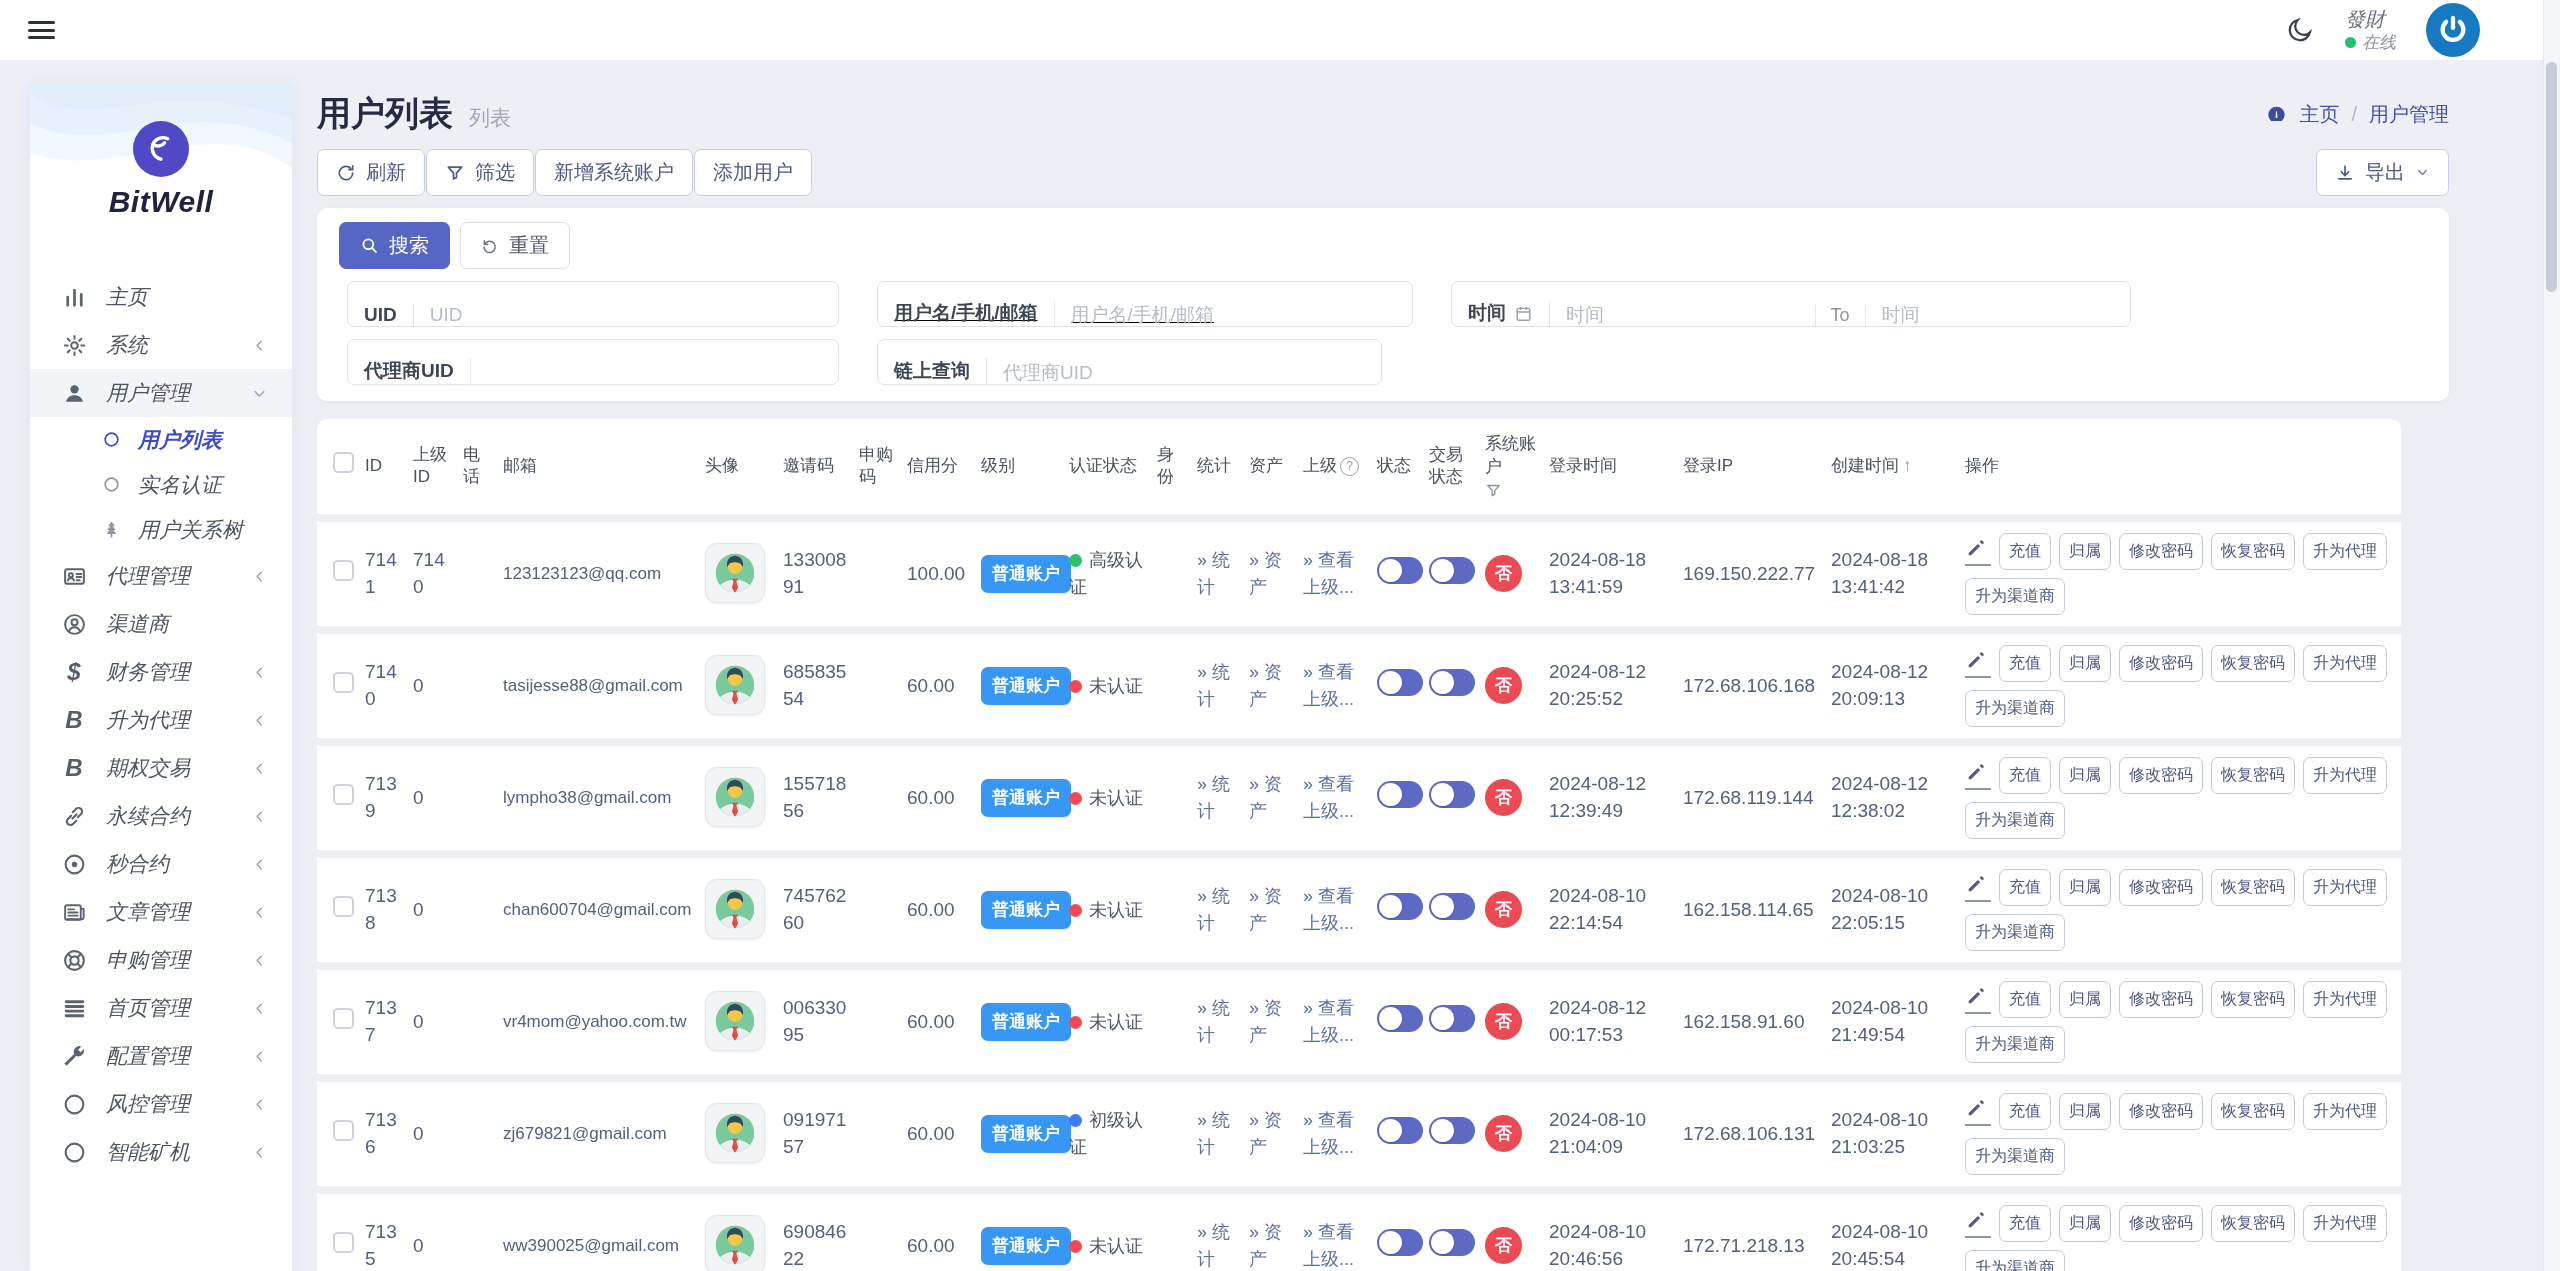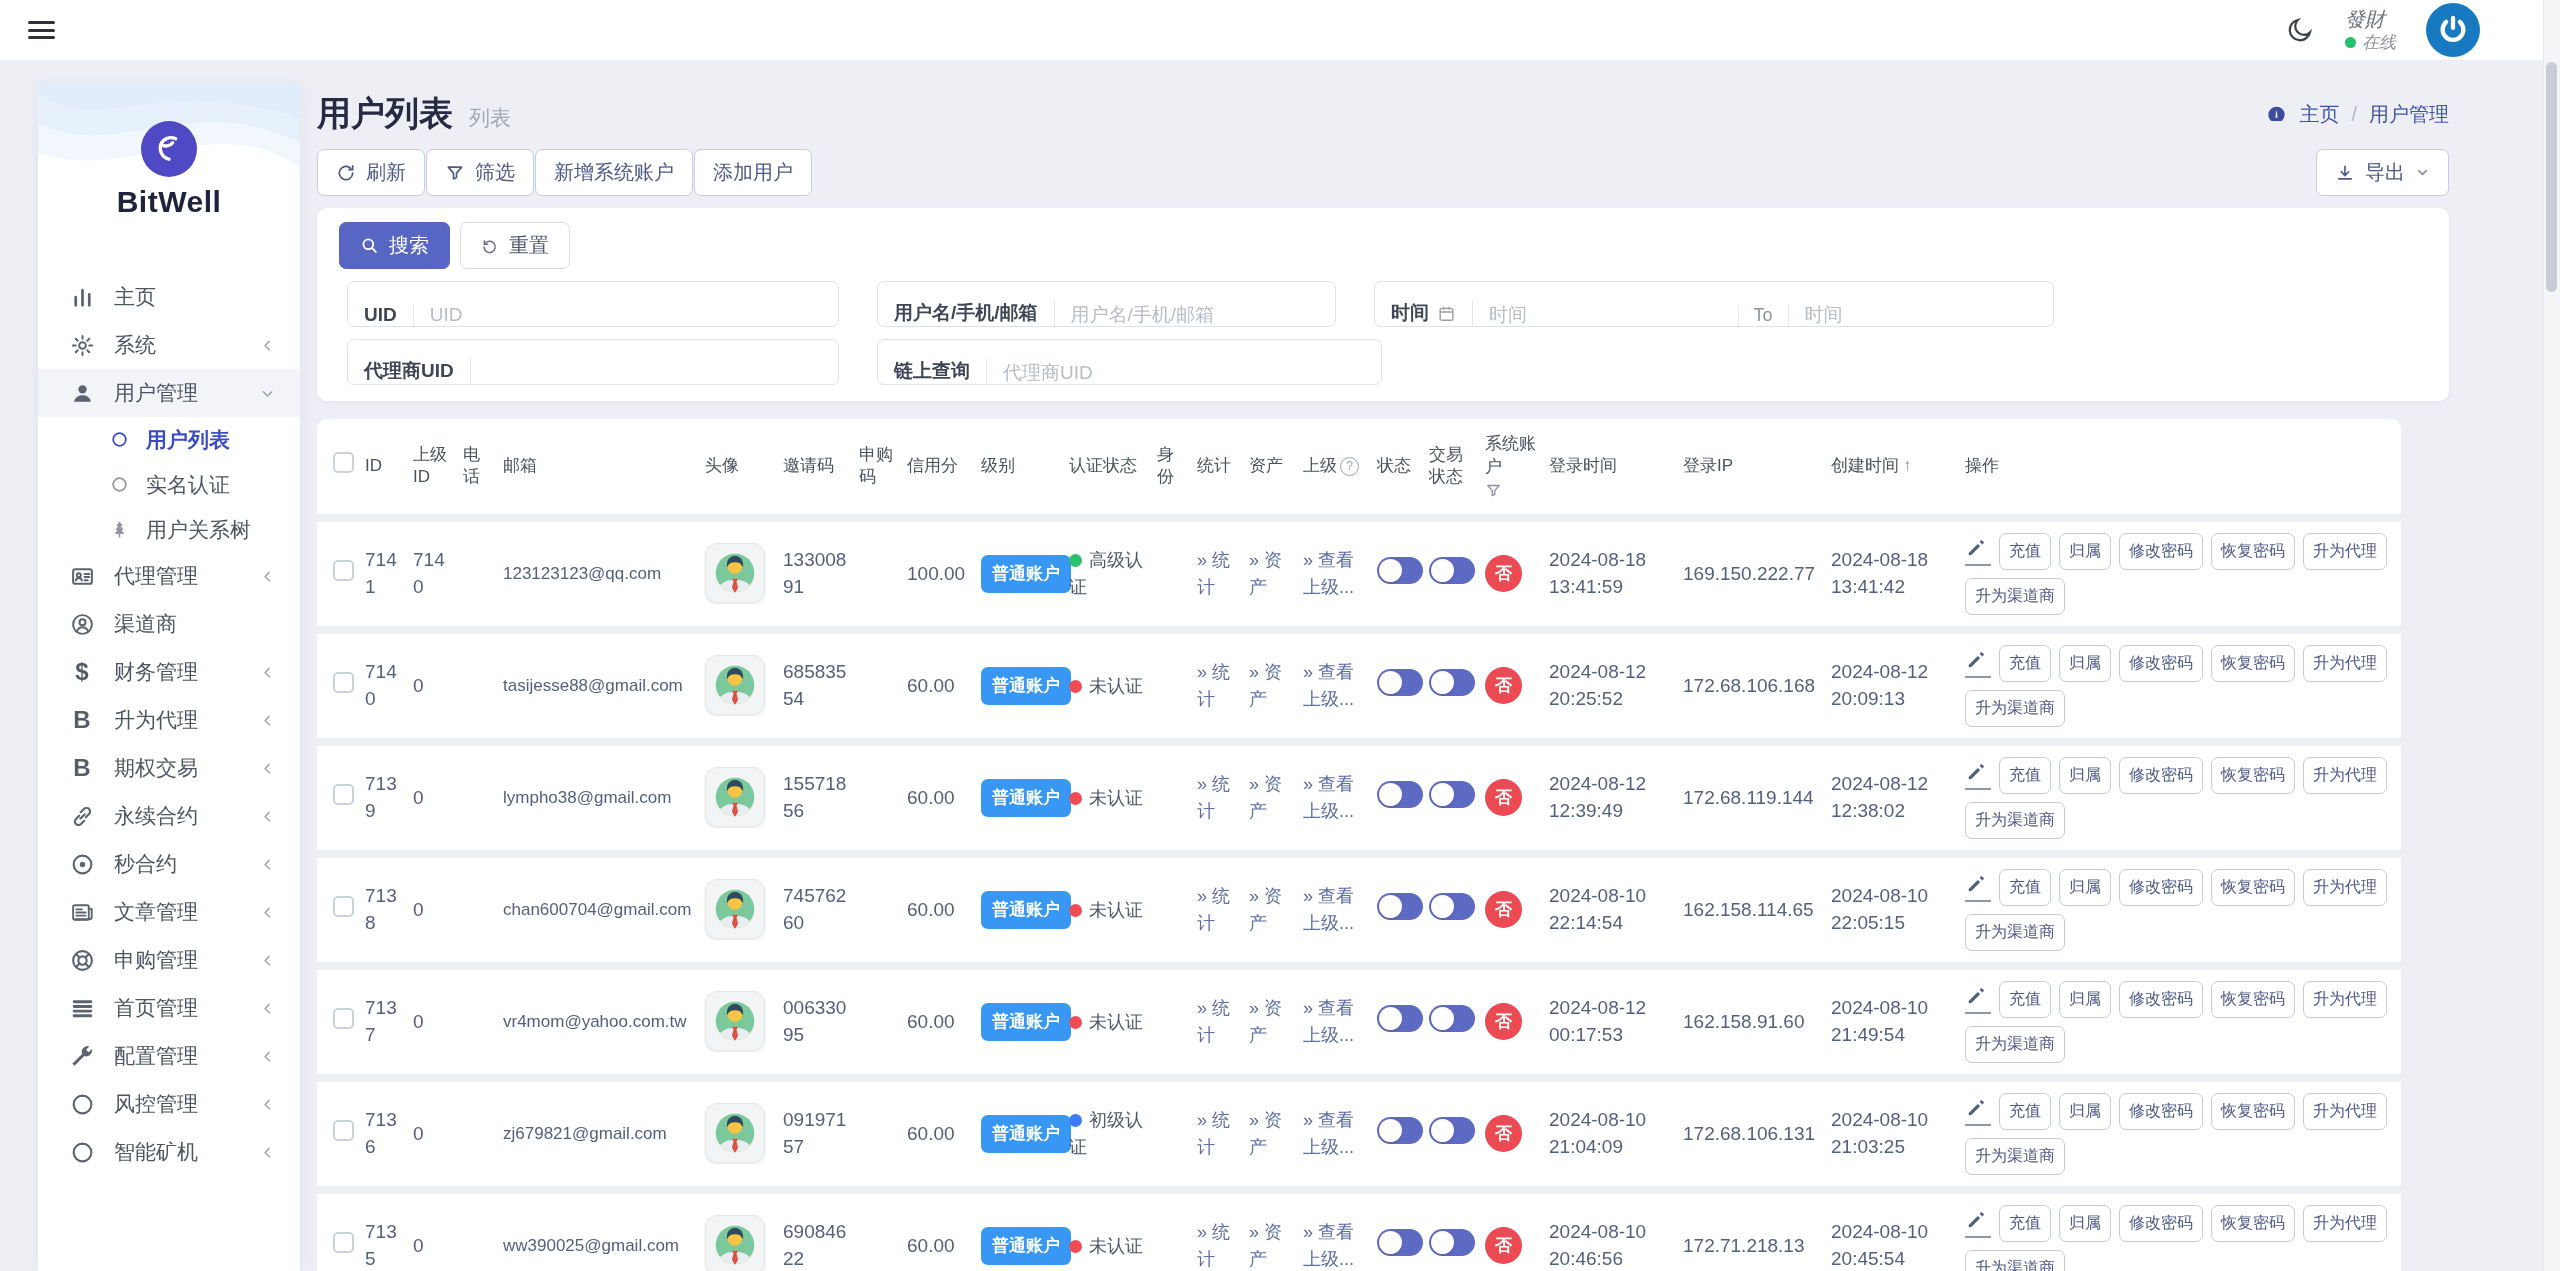--- a/index.html
+++ b/index.html
@@ -19,22 +19,22 @@
   .user-status{font-size:17px;color:#8d939c;display:flex;align-items:center;gap:6px;}
   .user-status .gdot{width:11px;height:11px;border-radius:50%;background:#23c16b;display:inline-block;}
   .top-avatar{width:54px;height:54px;border-radius:50%;background:#177ac1;display:flex;align-items:center;justify-content:center;cursor:pointer;}
   .top-avatar svg{width:34px;height:34px;}
 
   
   .vscroll{position:absolute;top:0;right:0;bottom:0;width:16px;background:#f4f5f7;border-left:1px solid #e7e8ec;z-index:30;}
   .vscroll .thumb{position:absolute;top:62px;left:2px;width:11px;height:230px;border-radius:6px;background:#c8ccd4;}
 
   
-  .sidebar{position:absolute;left:38px;top:83px;bottom:0;width:262px;background:#fff;z-index:10;
-           box-shadow:0 0 14px rgba(35,45,90,.05);}
+  .sidebar{position:absolute;left:30px;top:83px;bottom:0;width:262px;background:#fff;z-index:10;
+           box-shadow:0 0 14px rgba(35,45,90,.05);font-style:italic;}
   .side-top{position:relative;height:168px;overflow:hidden;}
   .waves{position:absolute;top:0;left:0;width:100%;height:118px;}
   .logo-circle{position:relative;width:56px;height:56px;margin:38px auto 0;border-radius:50%;background:#4f49c6;
                display:flex;align-items:center;justify-content:center;}
   .logo-circle svg{width:36px;height:36px;}
   .brand{position:relative;text-align:center;font-size:30px;font-weight:700;color:#20233c;letter-spacing:.5px;margin-top:8px;}
   .menu{padding-top:22px;}
   .menu-item{display:flex;align-items:center;height:48px;padding:0 24px 0 30px;cursor:pointer;}
   .menu-item.parent-active{background:#f3f4f7;}
   .mi-icon{width:28px;height:28px;margin-right:18px;color:#5b6371;display:flex;align-items:center;justify-content:center;flex:none;}
@@ -80,21 +80,21 @@
   .frow{display:flex;gap:30px;margin-top:12px;}
   .igroup{display:flex;align-items:flex-end;height:46px;border:1px solid #dfe2ec;border-radius:7px;background:#fff;
           box-sizing:border-box;overflow:hidden;margin-left:8px;}
   .ilabel{display:flex;align-items:center;gap:8px;padding:0 16px;font-size:19px;font-weight:700;color:#3e4656;
           border-right:1px solid #e3e6ee;white-space:nowrap;}
   .ilabel svg{width:19px;height:19px;color:#99a0ae;}
   .igroup input{border:none;outline:none;padding:0 16px;font-size:19px;color:#333;background:transparent;min-width:0;flex:1;font-family:inherit;}
   .igroup input::placeholder{color:#b6bcc8;}
   .to-box{display:flex;align-items:center;padding:0 15px;font-size:18px;color:#8d94a3;
           border-left:1px solid #e3e6ee;border-right:1px solid #e3e6ee;}
-  .g-uid{width:492px;} .g-user{width:459px;} .g-time{width:680px;} .g-agent{width:492px;} .g-chain{width:505px;}
+  .g-uid{width:492px;} .g-user{width:536px;text-decoration:underline;} .g-time{width:680px;} .g-agent{width:492px;} .g-chain{width:505px;}
 
   
   .table-wrap{margin-top:10px;}
   table.users{width:2084px;table-layout:fixed;border-collapse:separate;border-spacing:0 8px;}
   thead th{background:#fff;font-size:17px;font-weight:400;color:#49525f;text-align:left;padding:14px 6px;vertical-align:middle;line-height:1.35;}
   thead th:first-child{border-top-left-radius:10px;padding-left:16px;}
   thead th:last-child{border-top-right-radius:10px;}
   tbody td{background:#fff;font-size:19px;color:#525f7f;padding:11px 6px;vertical-align:middle;line-height:1.4;word-wrap:break-word;}
   tbody td:first-child{padding-left:16px;}
   .cbx{display:inline-block;width:21px;height:21px;border:2px solid #ccd2dd;border-radius:5px;background:#fff;cursor:pointer;box-sizing:border-box;}

